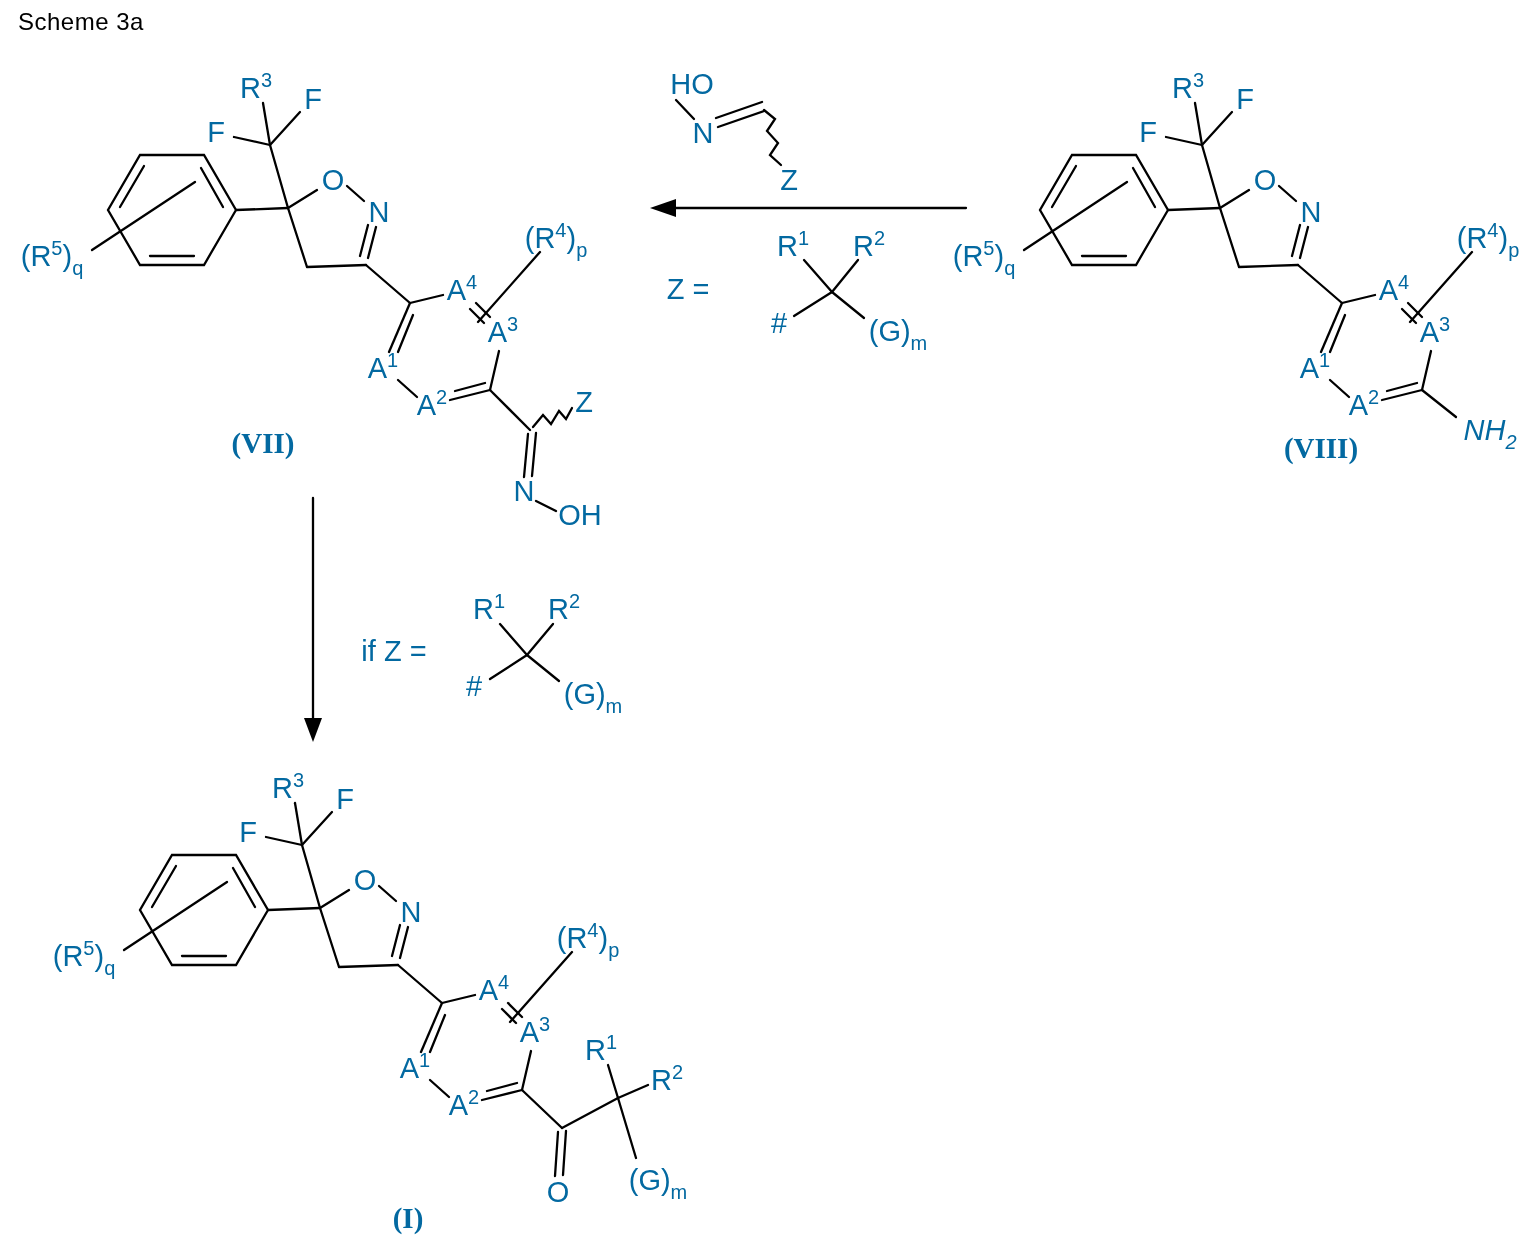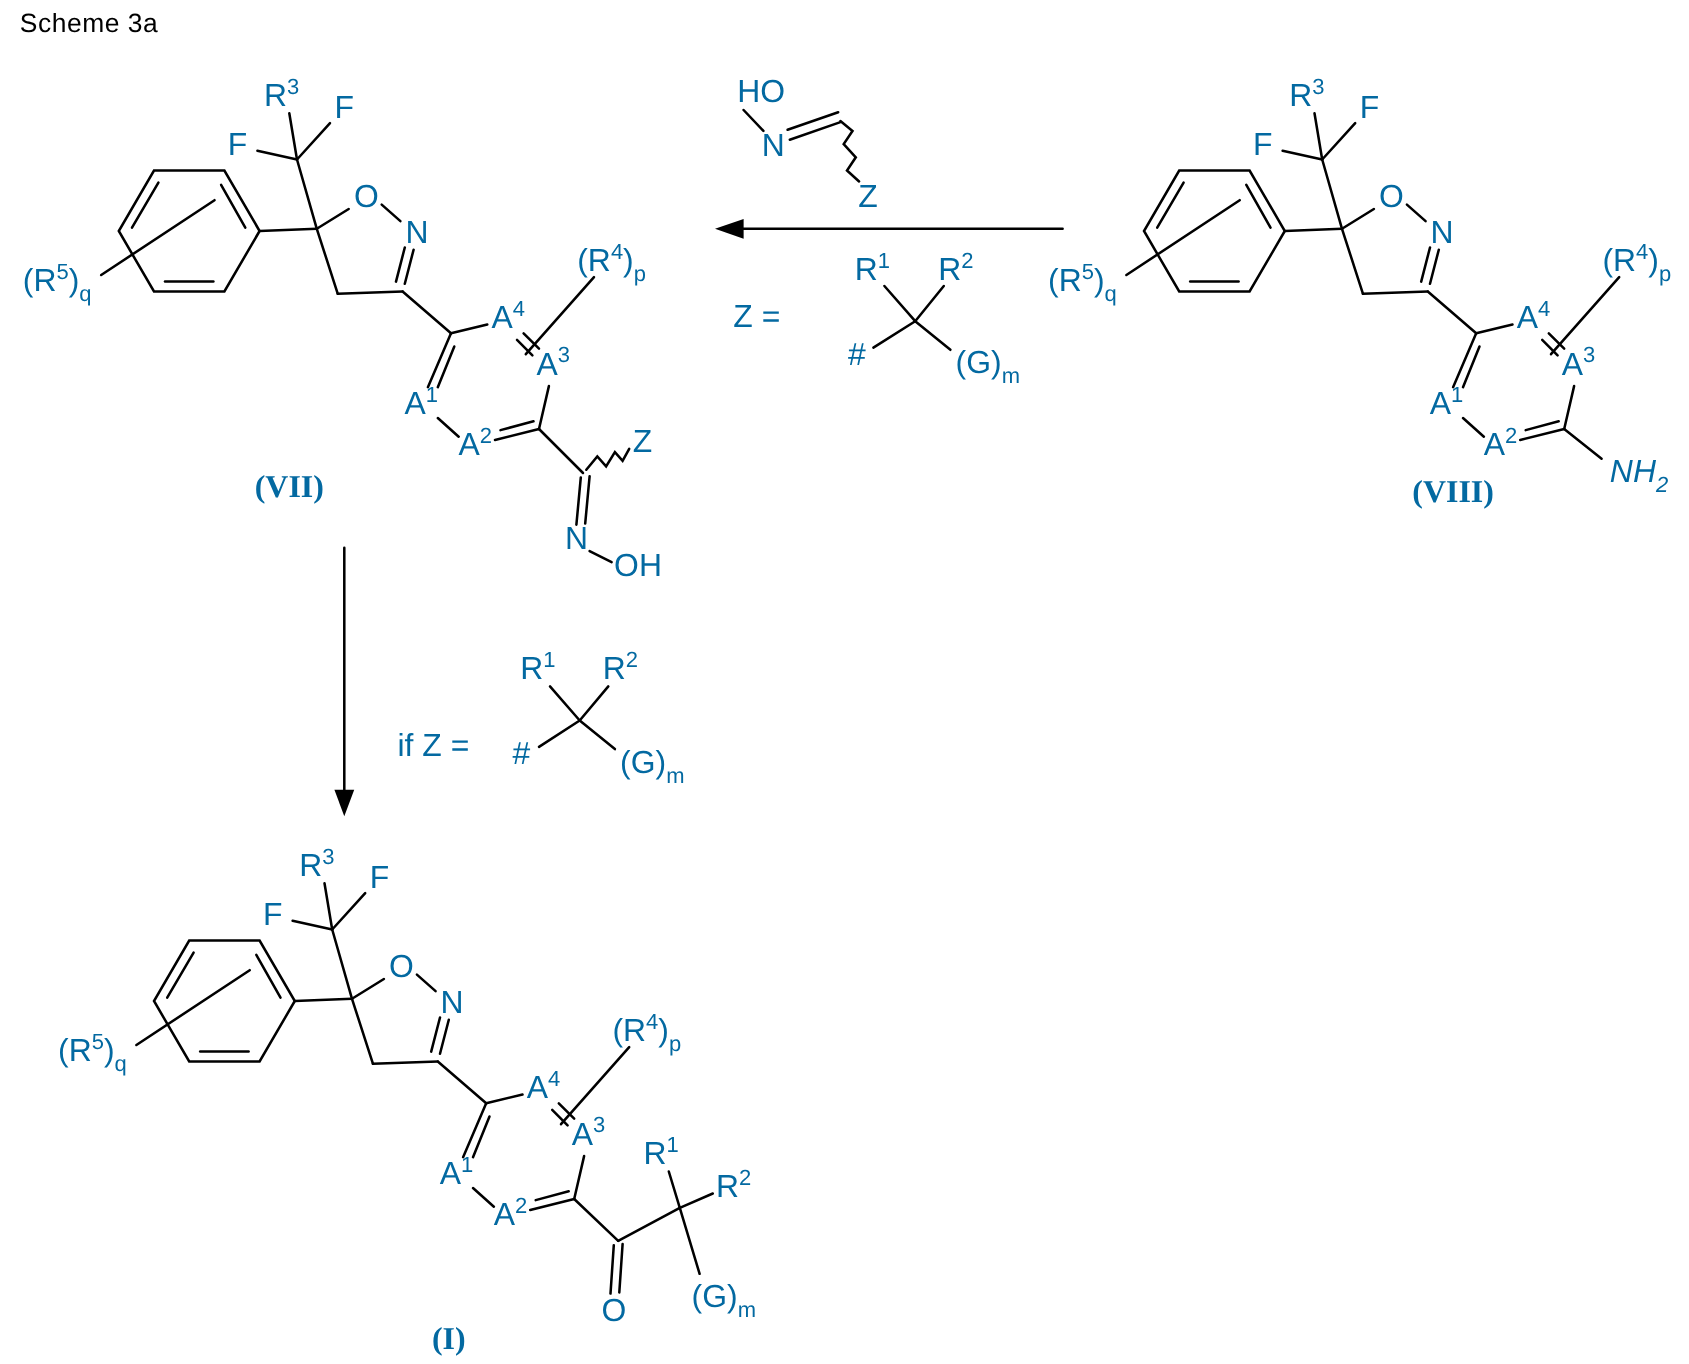--- a/index.html
+++ b/index.html
@@ -210,21 +210,21 @@
         <div class="lbl" style="left: 1311px; top: 212px;"><span>N</span></div>
         <div class="lbl" style="left: 1394px; top: 290px;"><span>A</span><span class="sup">4</span></div>
         <div class="lbl" style="left: 1435px; top: 332px;"><span>A</span><span class="sup">3</span></div>
         <div class="lbl" style="left: 1315px; top: 368px;"><span>A</span><span class="sup">1</span></div>
         <div class="lbl" style="left: 1364px; top: 405px;"><span>A</span><span class="sup">2</span></div>
         <div class="lbl" style="left: 1488px; top: 238px;"><span>(R</span><span class="sup">4</span><span>)</span><span class="sub">p</span></div>
         <div class="lbl" style="left: 1490px; top: 430px; font-style: italic;"><span>NH</span><span class="sub">2</span></div>
         <div class="lbl bold" style="left: 1321px; top: 448px;"><span>(VIII)</span></div>
       </div>
       <div class="group">
-        <div class="lbl" style="left: 394px; top: 651px; margin-top: 28px;"><span>if Z =</span></div>
+        <div class="lbl" style="left: 394px; top: 651px;"><span>if Z =</span></div>
         <div class="lbl" style="left: 489px; top: 609px;"><span>R</span><span class="sup">1</span></div>
         <div class="lbl" style="left: 564px; top: 609px;"><span>R</span><span class="sup">2</span></div>
         <div class="lbl" style="left: 474px; top: 686px;"><span>#</span></div>
         <div class="lbl" style="left: 593px; top: 694px;"><span>(G)</span><span class="sub">m</span></div>
       </div>
       <div class="group">
         <div class="lbl" style="left: 84px; top: 956px;"><span>(R</span><span class="sup">5</span><span>)</span><span class="sub">q</span></div>
         <div class="lbl" style="left: 288px; top: 788px;"><span>R</span><span class="sup">3</span></div>
         <div class="lbl" style="left: 345px; top: 799px;"><span>F</span></div>
         <div class="lbl" style="left: 248px; top: 832px;"><span>F</span></div>

